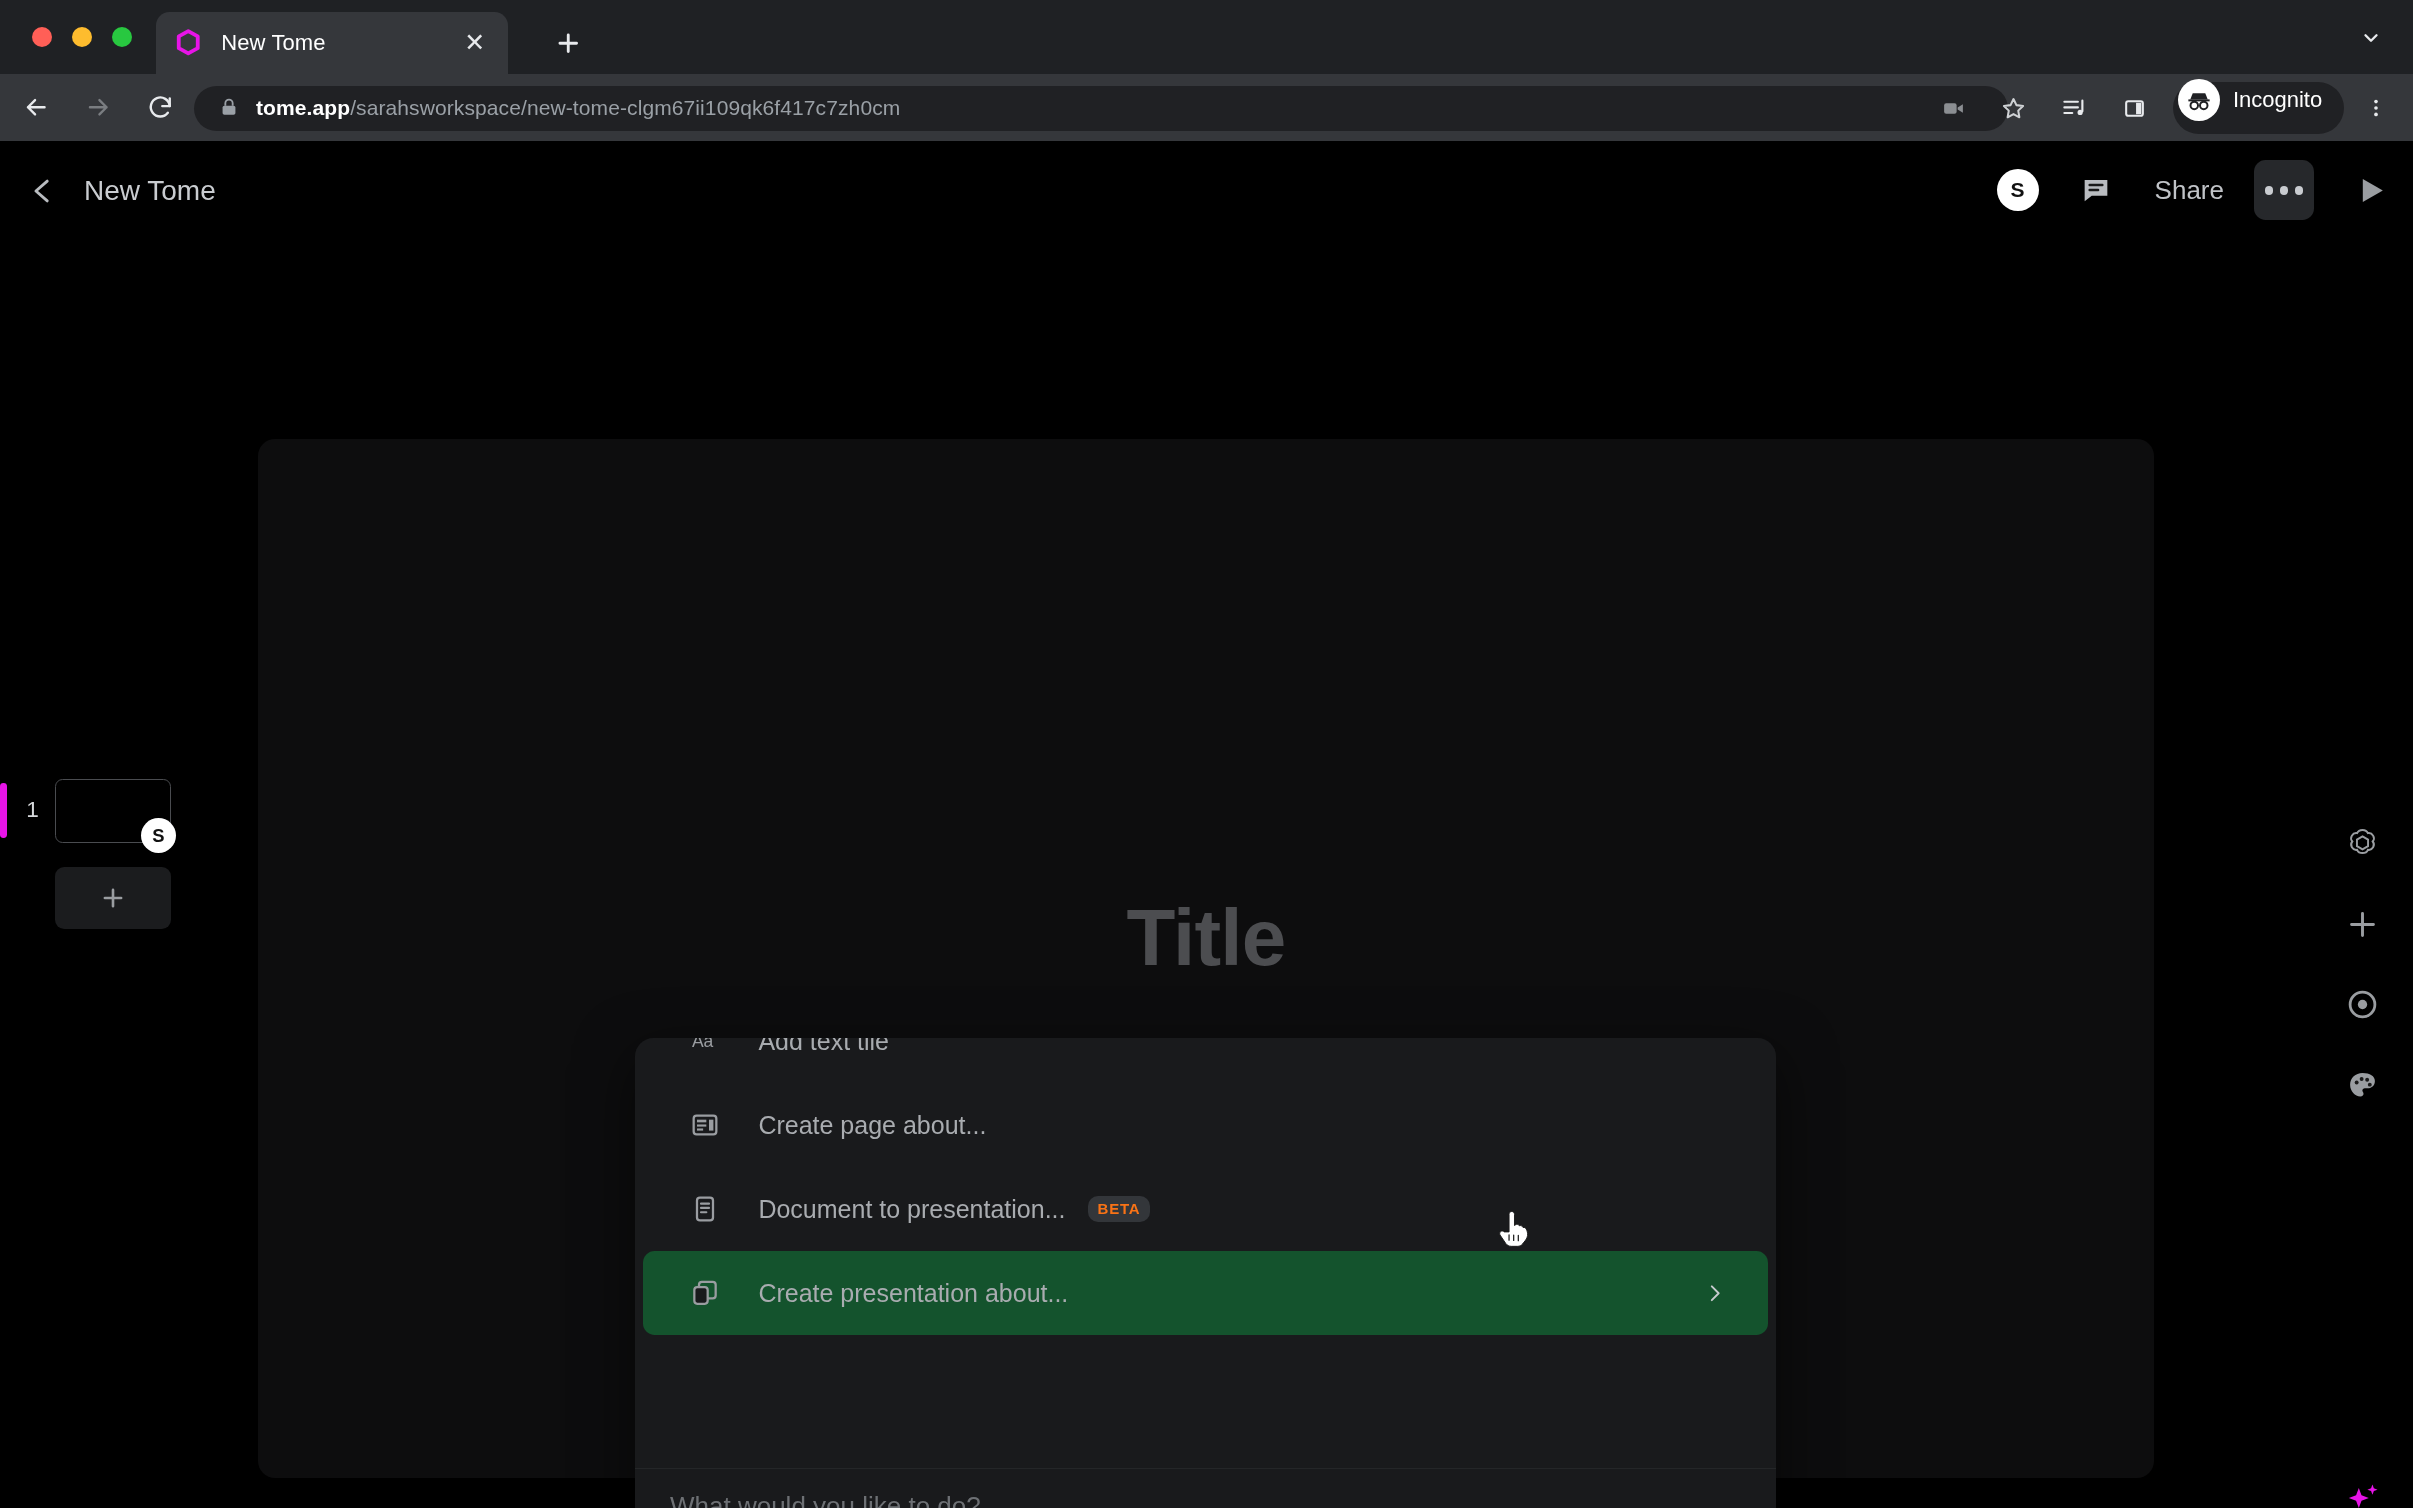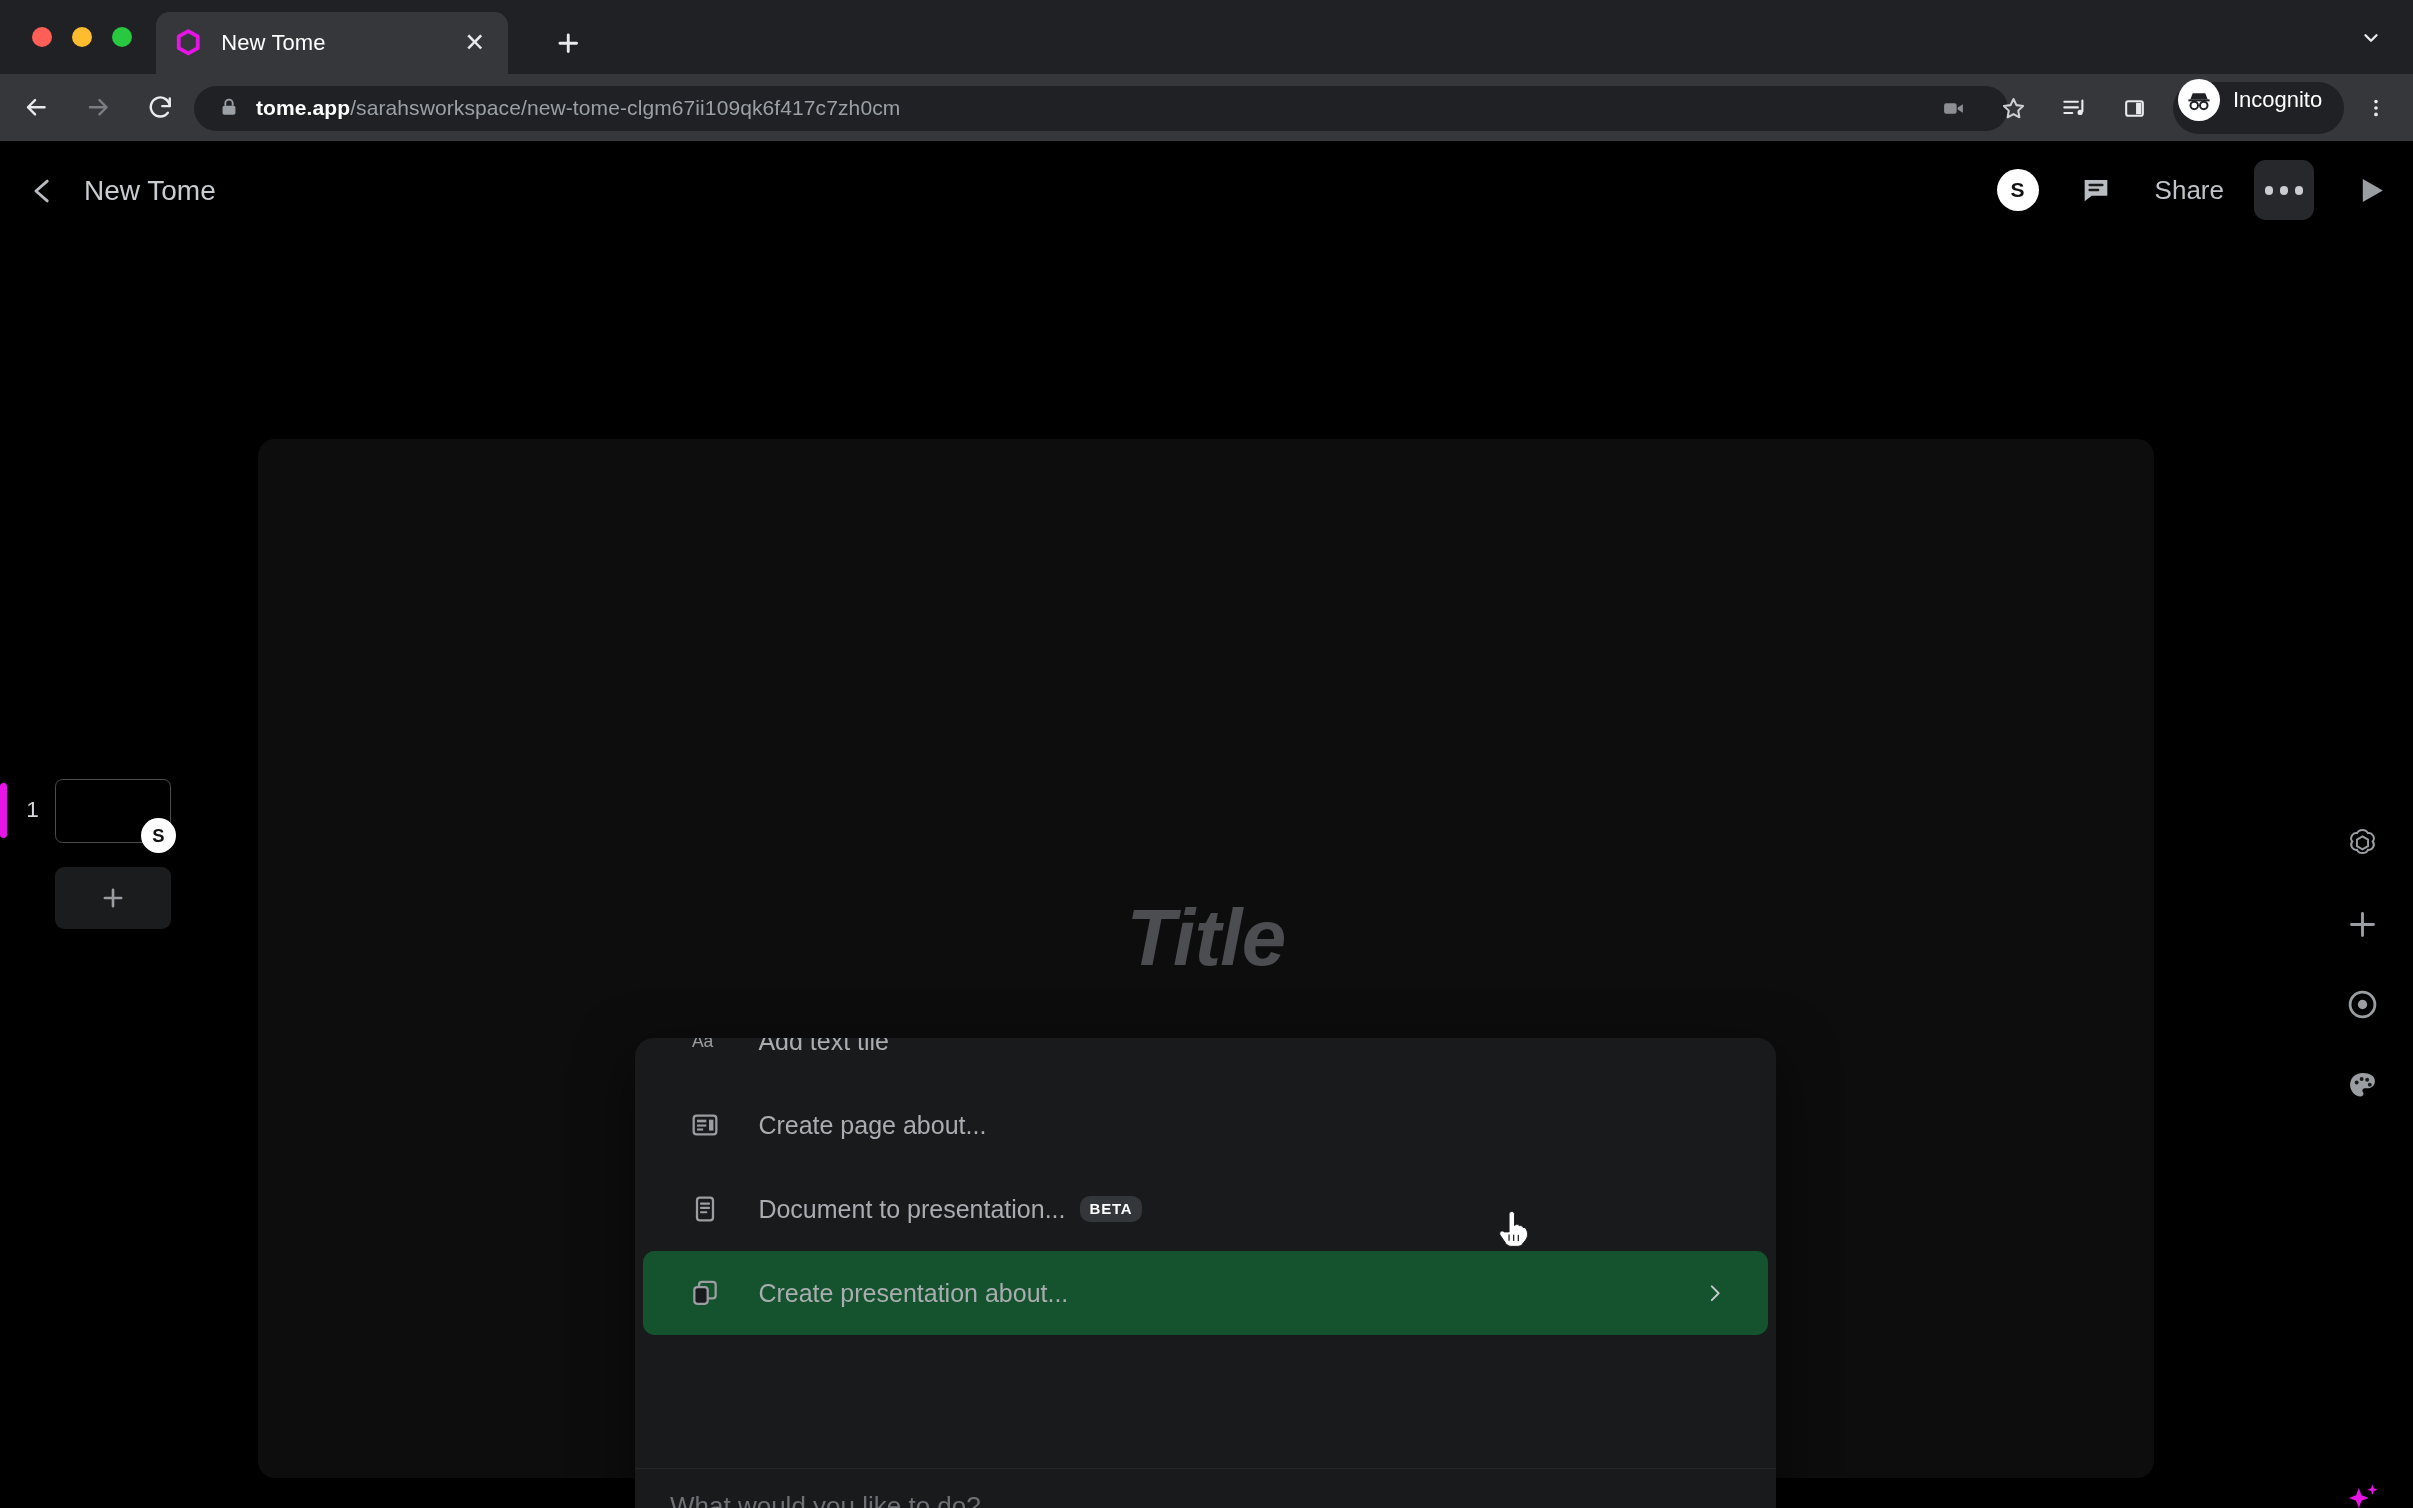--- a/index.html
+++ b/index.html
@@ -145,21 +145,21 @@
     display:flex; align-items:center; justify-content:center; color:#9a9da1;
   }
 
   
   .canvas {
     position:absolute; left:258px; top:298px; width:1896px; height:1039px;
     background:#0d0d0e; border-radius:17px;
   }
   .canvas-title {
     position:absolute; left:0; right:0; top:453px; text-align:center;
-    font-size:80px; font-weight:700; color:#4c4d50; letter-spacing:-0.8px;font-style:italic;
+    font-size:80px; font-weight:700; color:#4c4d50; letter-spacing:-0.8px;
   }
 
   
   .tools { position:absolute; right:0; top:0; width:101px; height:100%; }
   .tool {
     position:absolute; right:23.5px; width:54px; height:54px;
     display:flex; align-items:center; justify-content:center; color:#9a9da1;
   }
   .tool.t1 { top:675px; }
   .tool.t2 { top:756px; }
@@ -178,23 +178,23 @@
     position:relative; height:84px; margin:0 8.4px; border-radius:11.7px;
     display:flex; align-items:center; padding:0 42px;
   }
   .menu-item.selected { background:#14532d; }
   .mi-icon {
     width:39px; height:39px; margin-right:34px; flex:0 0 auto;
     display:flex; align-items:center; justify-content:center; color:#9a9da1;
   }
   .mi-label { font-size:25px; color:#a9acb0; white-space:nowrap; }
   .mi-badge {
-    margin-left:14px; padding:4.2px 10px 5px; border-radius:10px;
+    margin-left:22px; padding:4.2px 10px 5px; border-radius:10px;
     background:#33363a; font-size:15px; font-weight:700; letter-spacing:0.8px;
-    color:#ffffff;
+    color:#f97316;
   }
   .mi-chevron {
     position:absolute; right:39px; top:50%; transform:translateY(-50%);
     width:27px; height:27px; display:flex; align-items:center; justify-content:center;
     color:#c6c9cd;
   }
   .menu-divider { position:absolute; left:0; right:0; top:430px; height:0.8px; background:#242628; }
   .menu-input {
     position:absolute; left:0; right:0; top:431px; height:74px;
     display:flex; align-items:center; padding:0 35px;

